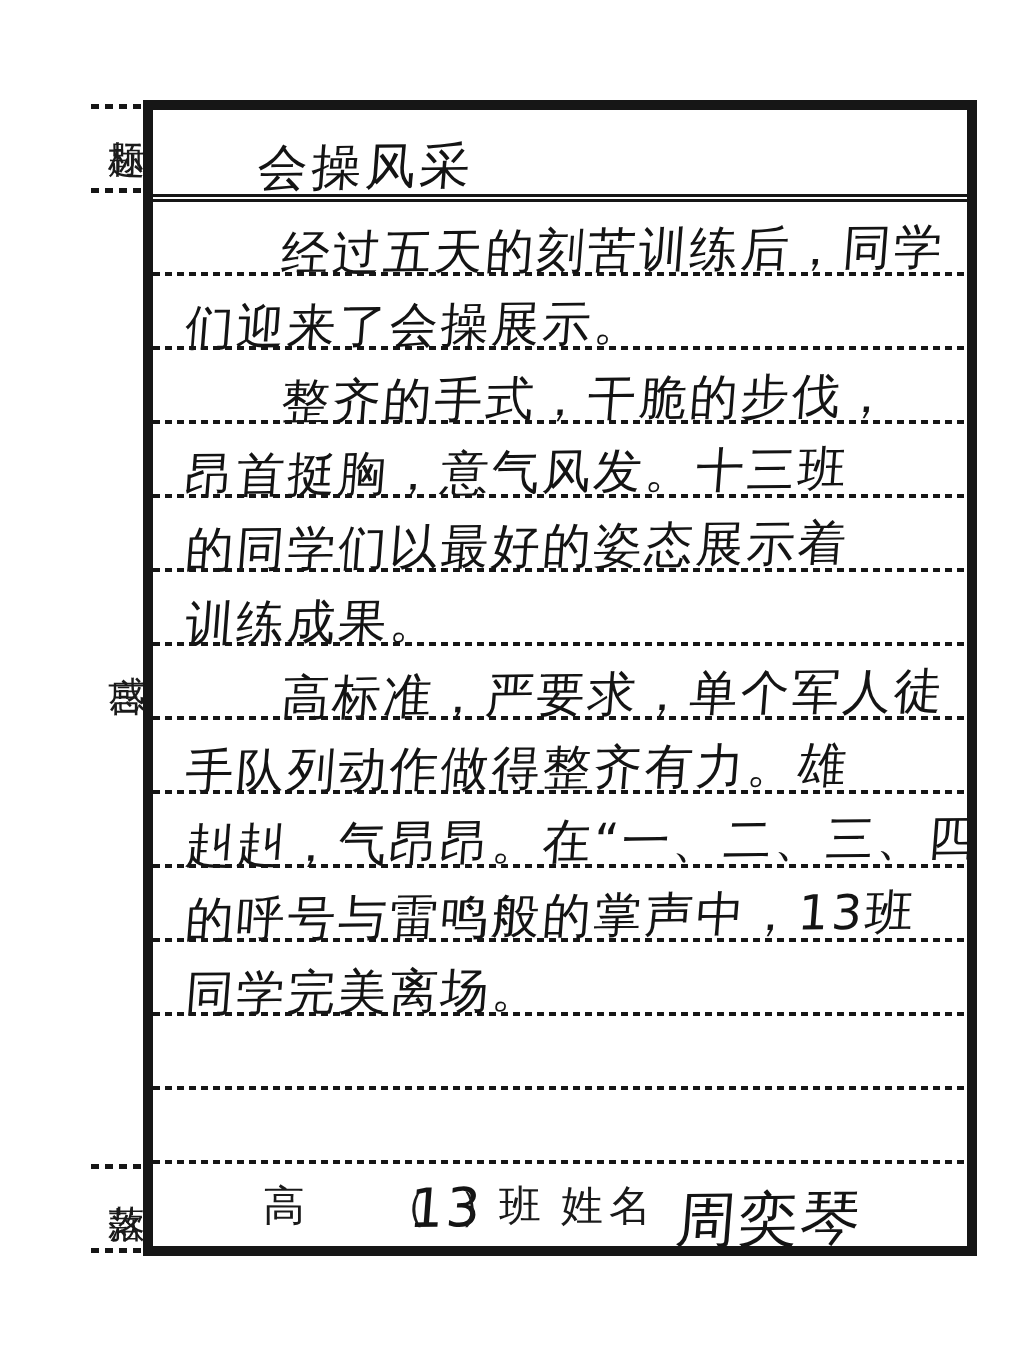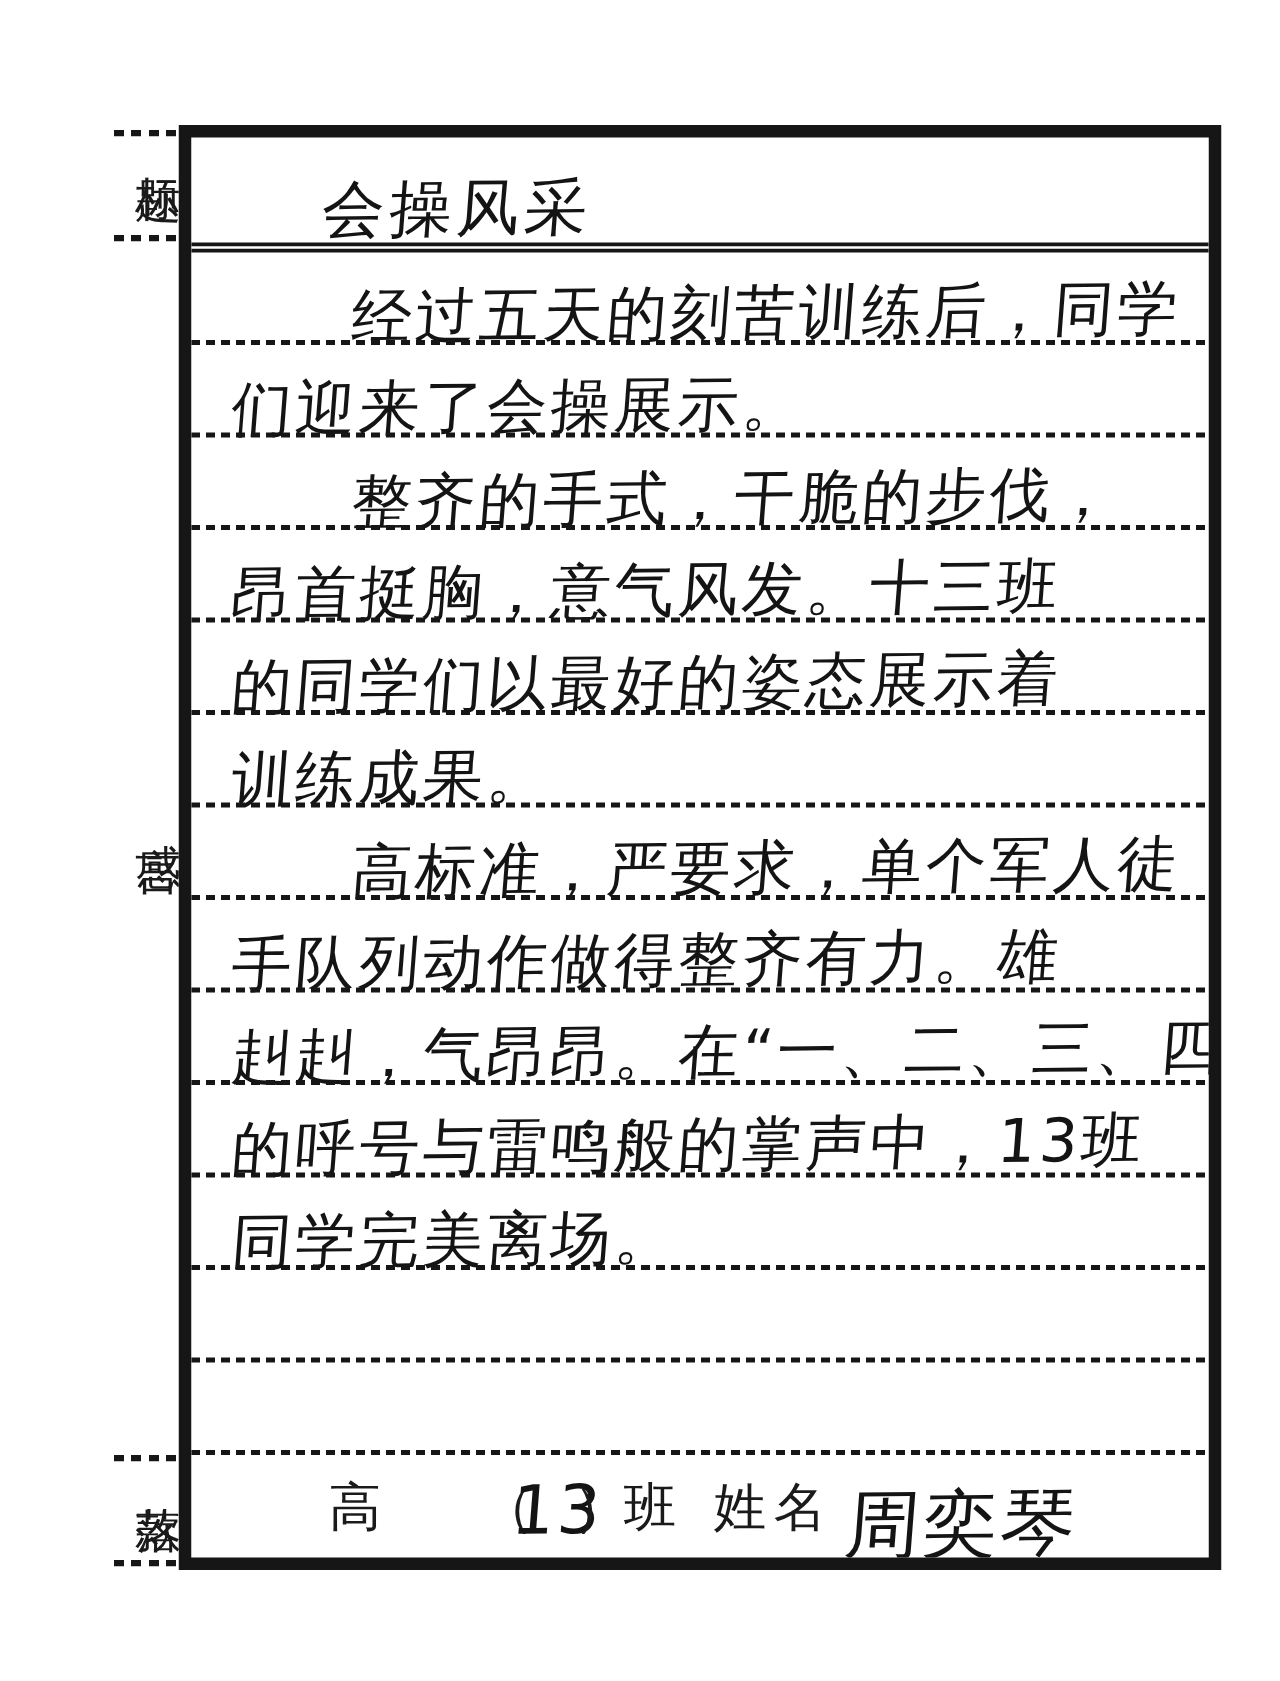--- a/index.html
+++ b/index.html
@@ -51,21 +51,21 @@
     font-family:"DejaVu Serif",serif;
   }
   .footer-row .printed{
     position:absolute;bottom:12px;font-size:42px;color:#1a1a1a;
     white-space:nowrap;
   }
   .pos-grade{left:110px;}
   .pos-paren-open{left:232px;}
   .pos-paren-close{left:306px;}
   .pos-class-unit{left:346px;}
-  .pos-name-label{left:418px;letter-spacing:6px;}
+  .pos-name-label{left:408px;letter-spacing:6px;}
   .class-number-hw{
     position:absolute;left:254px;bottom:6px;
     font-size:54px;letter-spacing:2px;
   }
   .signature-hw{
     position:absolute;left:520px;bottom:-16px;
     font-size:60px;letter-spacing:2px;
   }
   
   .margin-label{

